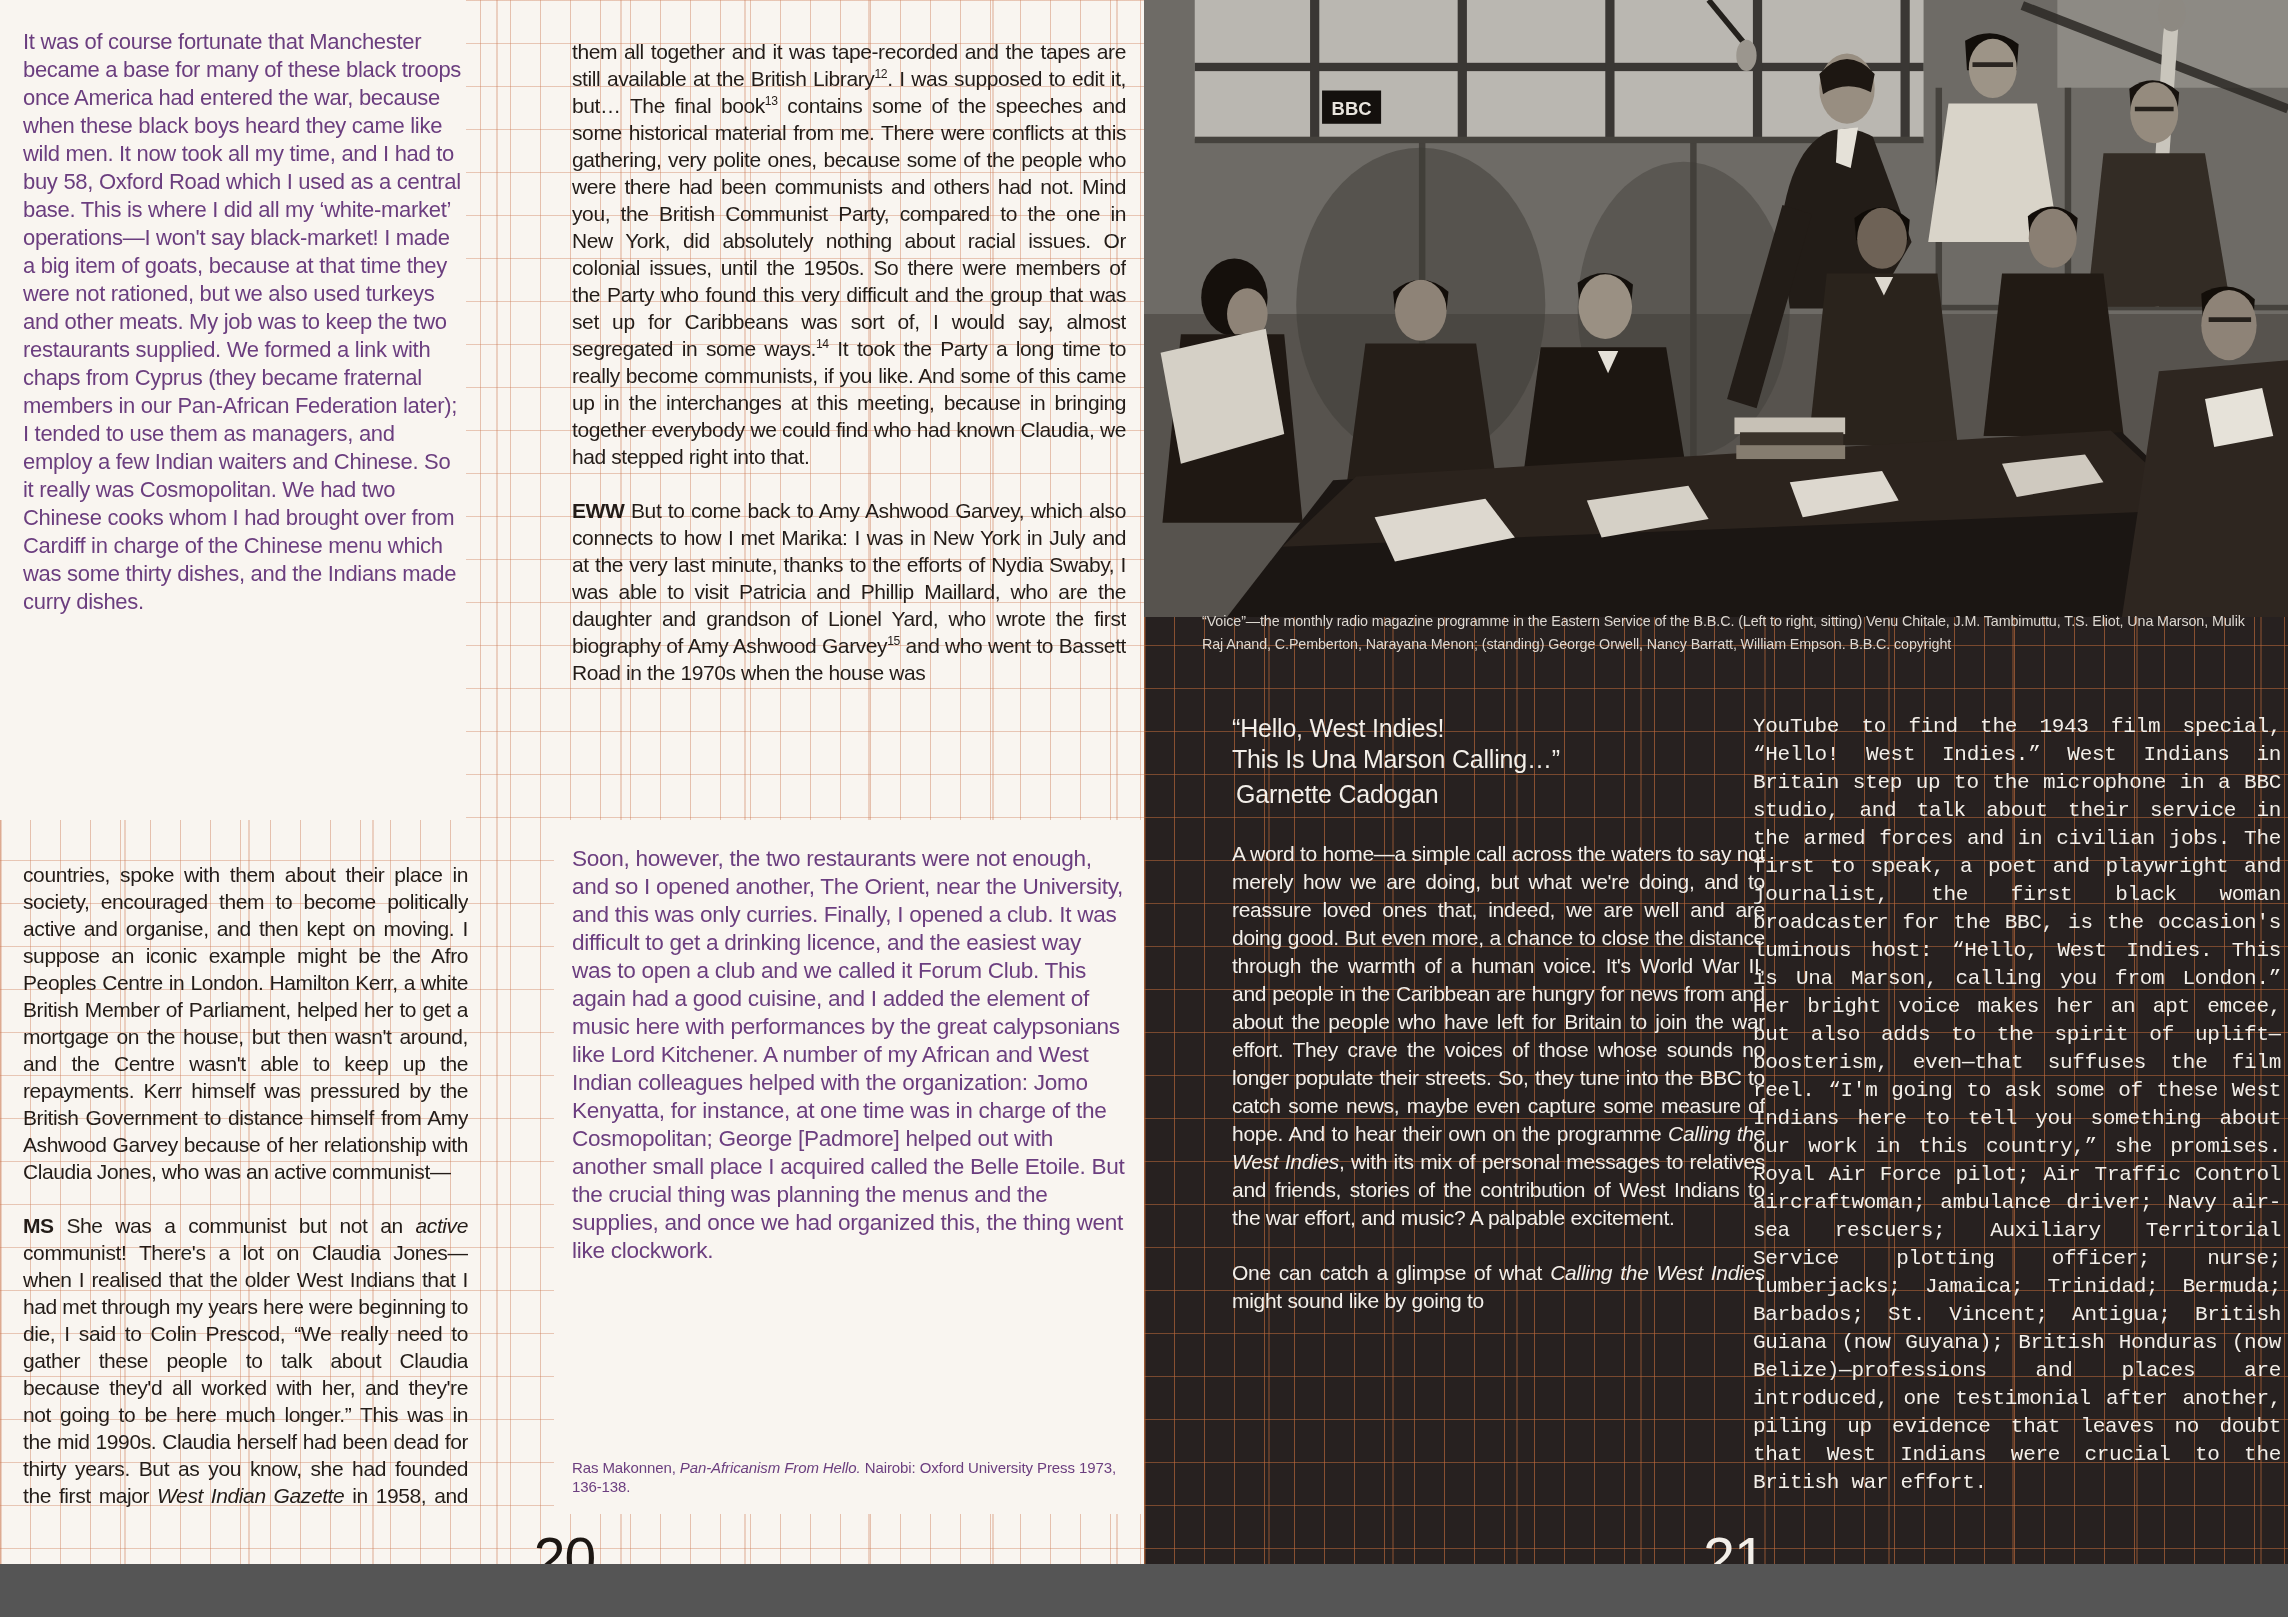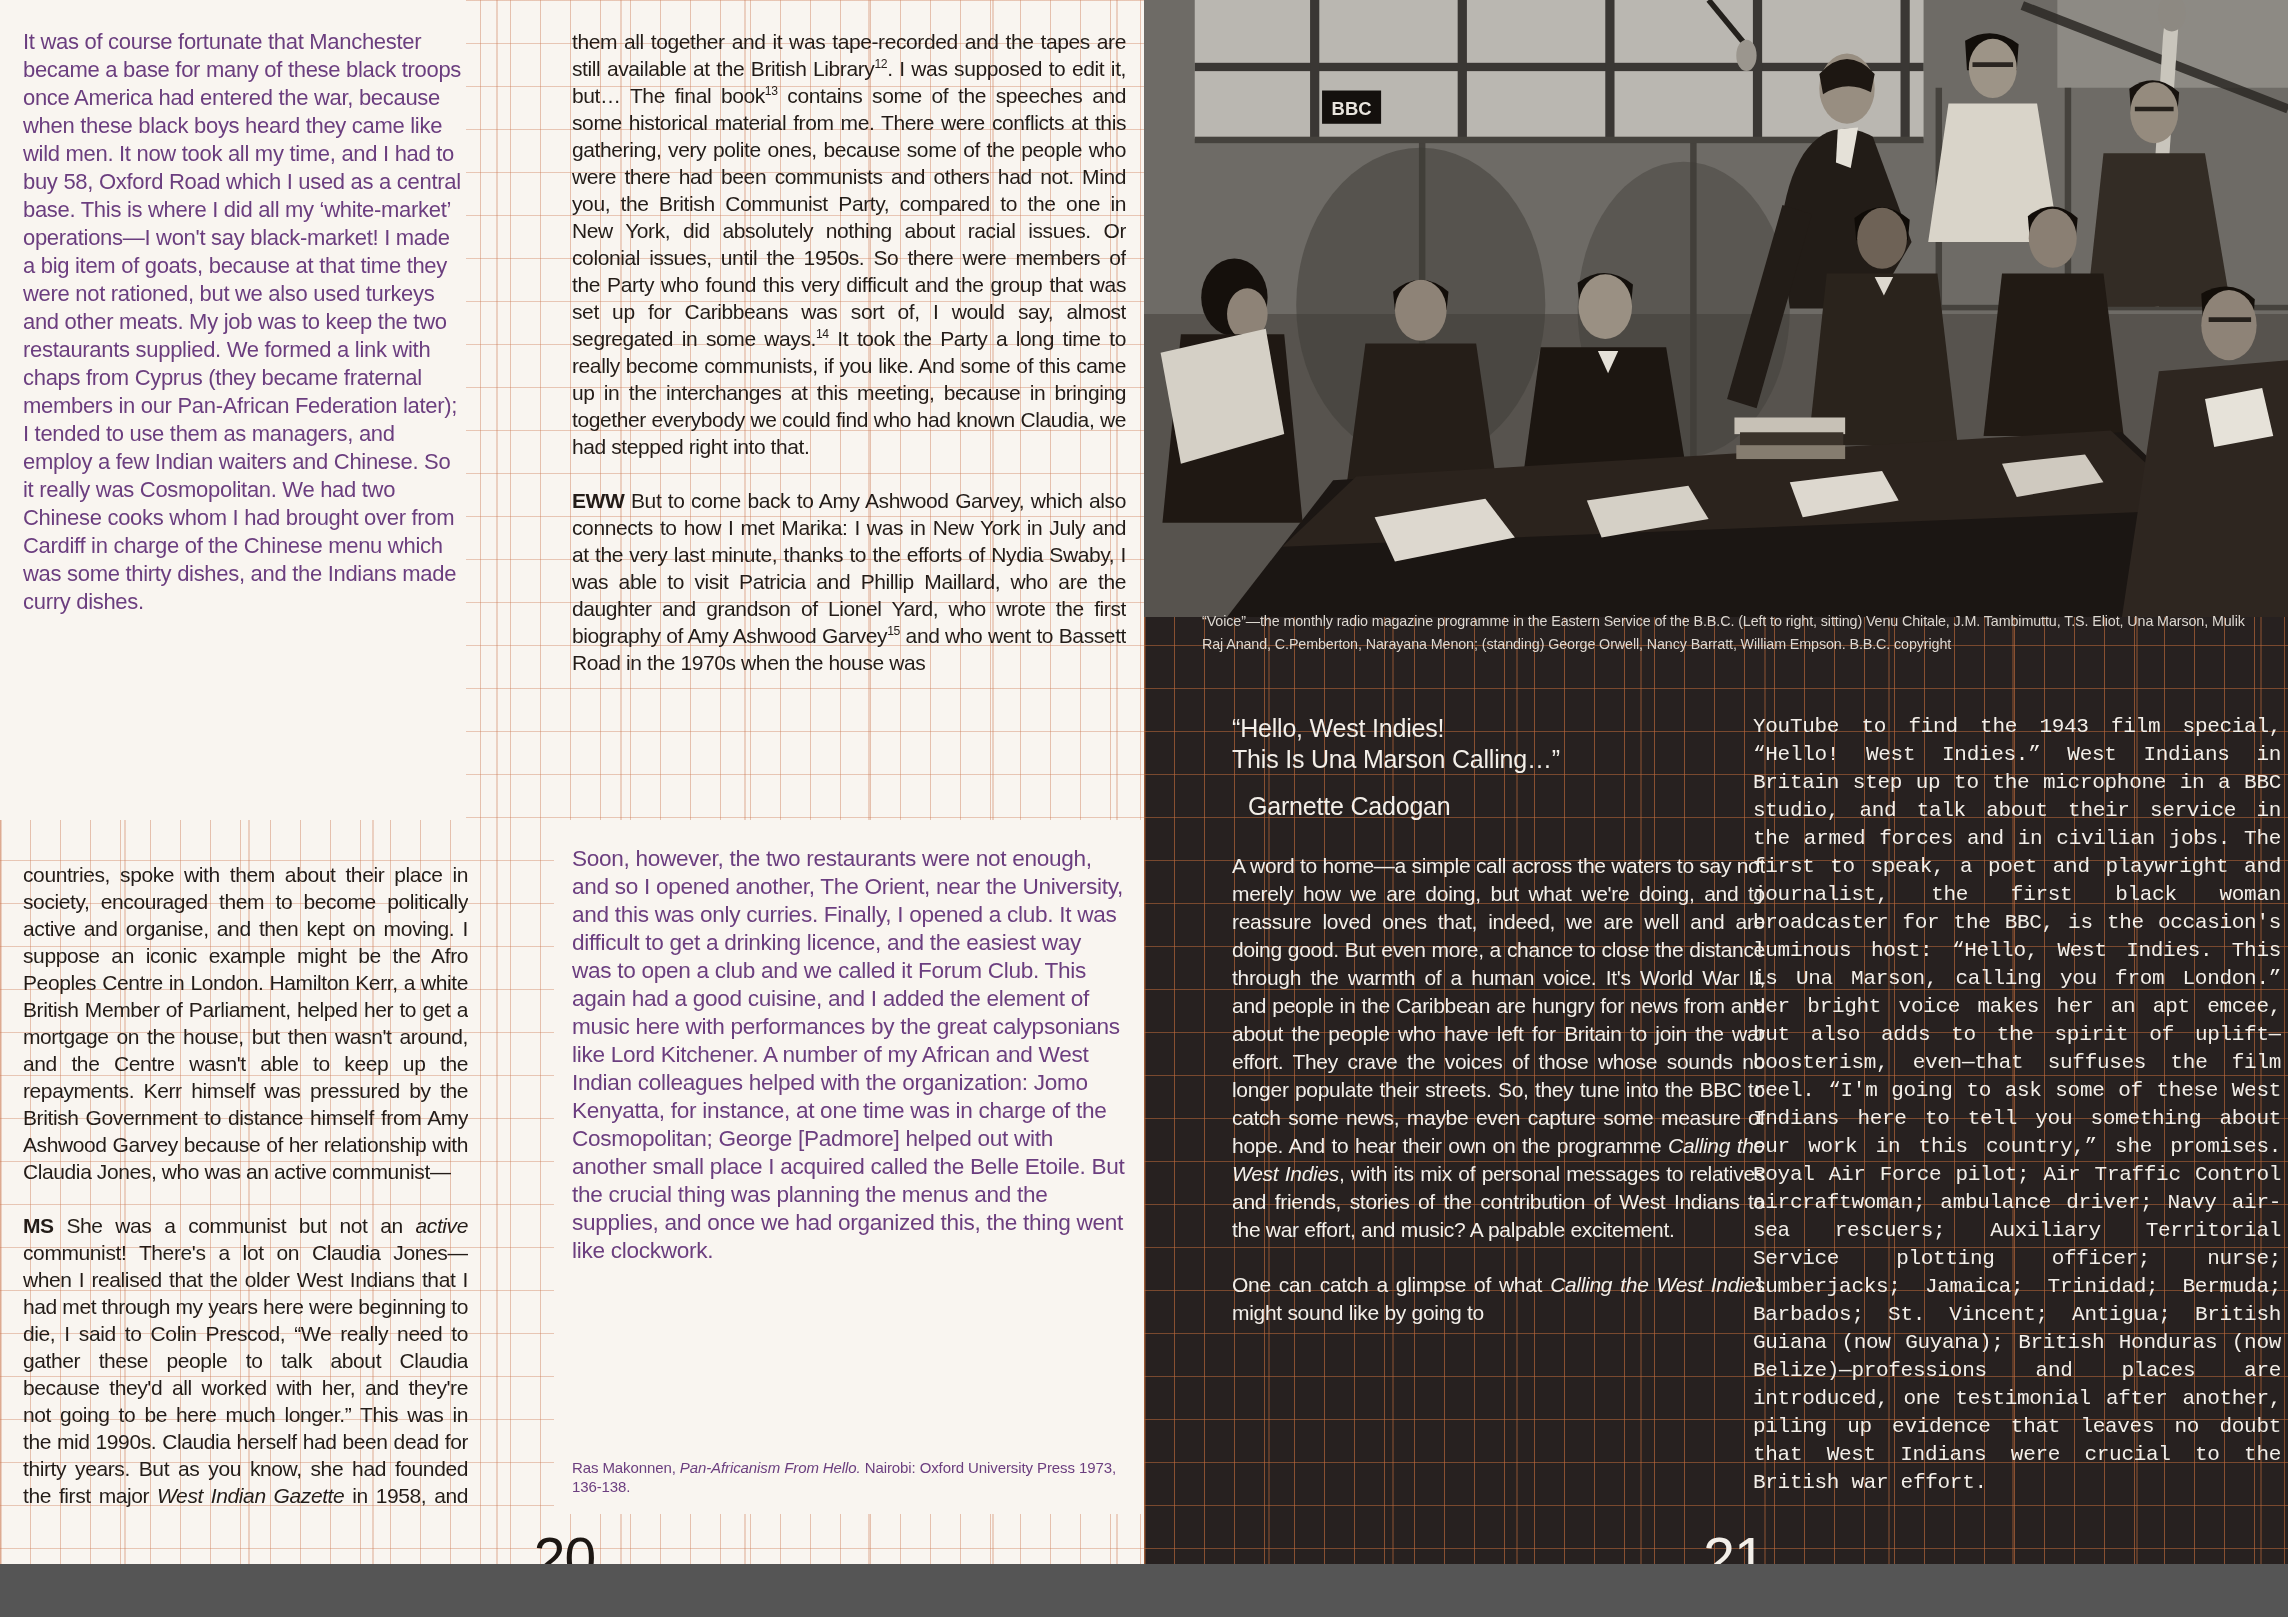--- a/index.html
+++ b/index.html
@@ -29,21 +29,21 @@
     position:absolute;left:1144px;top:0;width:1144px;height:1618px;
     background-color:#272120;
     background-image:
       repeating-linear-gradient(to right, rgba(188,105,58,.65) 0 0.9px, transparent 0.9px 30px),
       repeating-linear-gradient(to bottom, rgba(188,105,58,.55) 0 0.9px, transparent 0.9px 43px),
       repeating-linear-gradient(to right, rgba(188,105,58,.35) 0 1.8px, transparent 1.8px 124px);
   }
   .photo-wrap{position:absolute;left:0;top:0;width:1144px;height:617px;overflow:hidden;}
   .caption{position:absolute;color:#ddd8d1;font-size:14.3px;line-height:23px;letter-spacing:-0.1px;}
   .title{color:#f3efe9;font-size:25px;line-height:31px;letter-spacing:-0.2px;font-weight:400;margin:0;}
-  .author{color:#f3efe9;font-size:25px;line-height:31px;letter-spacing:-0.2px;margin:16px;}
+  .author{color:#f3efe9;font-size:25px;line-height:31px;letter-spacing:-0.2px;margin:4px;}
   .whitetext{color:#f3efe9;font-size:21px;line-height:28px;letter-spacing:-0.3px;text-align:justify;}
   
   .rule{position:absolute;height:2.8px;}
   .rule.black{background:#1d1713;}
   .rule.white{background:#f3efe9;}
   .pagenum{position:absolute;font-size:57px;letter-spacing:-0.9px;text-align:center;}
   .pagenum.dark{color:#1d1713;}
   .pagenum.light{color:#f3efe9;}
   .abs{position:absolute;}
   .clip{overflow:hidden;}
@@ -58,21 +58,21 @@
     <div class="mask" style="left:0;top:0;width:466px;height:820px;"></div>
     <div class="mask" style="left:554px;top:820px;width:591px;height:694px;"></div>
 
     <div class="abs purple clip" style="left:23px;top:28px;width:443px;height:784px;">It was of course fortunate that Manchester became a base for many of these black troops once America had entered the war, because when these black boys heard they came like wild men. It now took all my time, and I had to buy 58, Oxford Road which I used as a central base. This is where I did all my ‘white-market’ operations—I won't say black-market! I made a big item of goats, because at that time they were not rationed, but we also used turkeys and other meats. My job was to keep the two restaurants supplied. We formed a link with chaps from Cyprus (they became fraternal members in our Pan-African Federation later); I tended to use them as managers, and employ a few Indian waiters and Chinese. So it really was Cosmopolitan. We had two Chinese cooks whom I had brought over from Cardiff in charge of the Chinese menu which was some thirty dishes, and the Indians made curry dishes.</div>
 
     <div class="abs darktext clip" style="left:23px;top:861px;width:445px;height:646px;">
       <p>countries, spoke with them about their place in society, encouraged them to become politically active and organise, and then kept on moving. I suppose an iconic example might be the Afro Peoples Centre in London. Hamilton Kerr, a white British Member of Parliament, helped her to get a mortgage on the house, but then wasn't around, and the Centre wasn't able to keep up the repayments. Kerr himself was pressured by the British Government to distance himself from Amy Ashwood Garvey because of her relationship with Claudia Jones, who was an active communist—</p>
       <p><b>MS</b> She was a communist but not an <i>active</i> communist! There's a lot on Claudia Jones—when I realised that the older West Indians that I had met through my years here were beginning to die, I said to Colin Prescod, “We really need to gather these people to talk about Claudia because they'd all worked with her, and they're not going to be here much longer.” This was in the mid 1990s. Claudia herself had been dead for thirty years. But as you know, she had founded the first major <i>West Indian Gazette</i> in 1958, and Amy Ashwood Garvey was involved at the beginning. In any case, we did gather</p>
     </div>
 
-    <div class="abs darktext clip" style="left:572px;top:28px;width:554px;height:790px;">
+    <div class="abs darktext clip" style="left:572px;top:38px;width:554px;height:790px;">
       <p>them all together and it was tape-recorded and the tapes are still available at the British Library<sup>12</sup>. I was supposed to edit it, but… The final book<sup>13</sup> contains some of the speeches and some historical material from me. There were conflicts at this gathering, very polite ones, because some of the people who were there had been communists and others had not. Mind you, the British Communist Party, compared to the one in New York, did absolutely nothing about racial issues. Or colonial issues, until the 1950s. So there were members of the Party who found this very difficult and the group that was set up for Caribbeans was sort of, I would say, almost segregated in some ways.<sup>14</sup> It took the Party a long time to really become communists, if you like. And some of this came up in the interchanges at this meeting, because in bringing together everybody we could find who had known Claudia, we had stepped right into that.</p>
       <p><b>EWW</b> But to come back to Amy Ashwood Garvey, which also connects to how I met Marika: I was in New York in July and at the very last minute, thanks to the efforts of Nydia Swaby, I was able to visit Patricia and Phillip Maillard, who are the daughter and grandson of Lionel Yard, who wrote the first biography of Amy Ashwood Garvey<sup>15</sup> and who went to Bassett Road in the 1970s when the house was</p>
     </div>
 
     <div class="abs purple clip" style="left:572px;top:845px;width:554px;height:600px;font-size:22.6px;">Soon, however, the two restaurants were not enough, and so I opened another, The Orient, near the University, and this was only curries. Finally, I opened a club. It was difficult to get a drinking licence, and the easiest way was to open a club and we called it Forum Club. This again had a good cuisine, and I added the element of music here with performances by the great calypsonians like Lord Kitchener. A number of my African and West Indian colleagues helped with the organization: Jomo Kenyatta, for instance, at one time was in charge of the Cosmopolitan; George [Padmore] helped out with another small place I acquired called the Belle Etoile. But the crucial thing was planning the menus and the supplies, and once we had organized this, the thing went like clockwork.</div>
     <div class="abs footnote" style="left:572px;top:1458px;width:554px;">Ras Makonnen, <i>Pan-Africanism From Hello.</i> Nairobi: Oxford University Press 1973, 136-138.</div>
 
     <div class="rule black" style="left:72px;top:1568px;width:447px;"></div>
     <div class="pagenum dark" style="left:522px;top:1525px;width:85px;">20</div>
     <div class="rule black" style="left:611px;top:1568px;width:531px;"></div>

